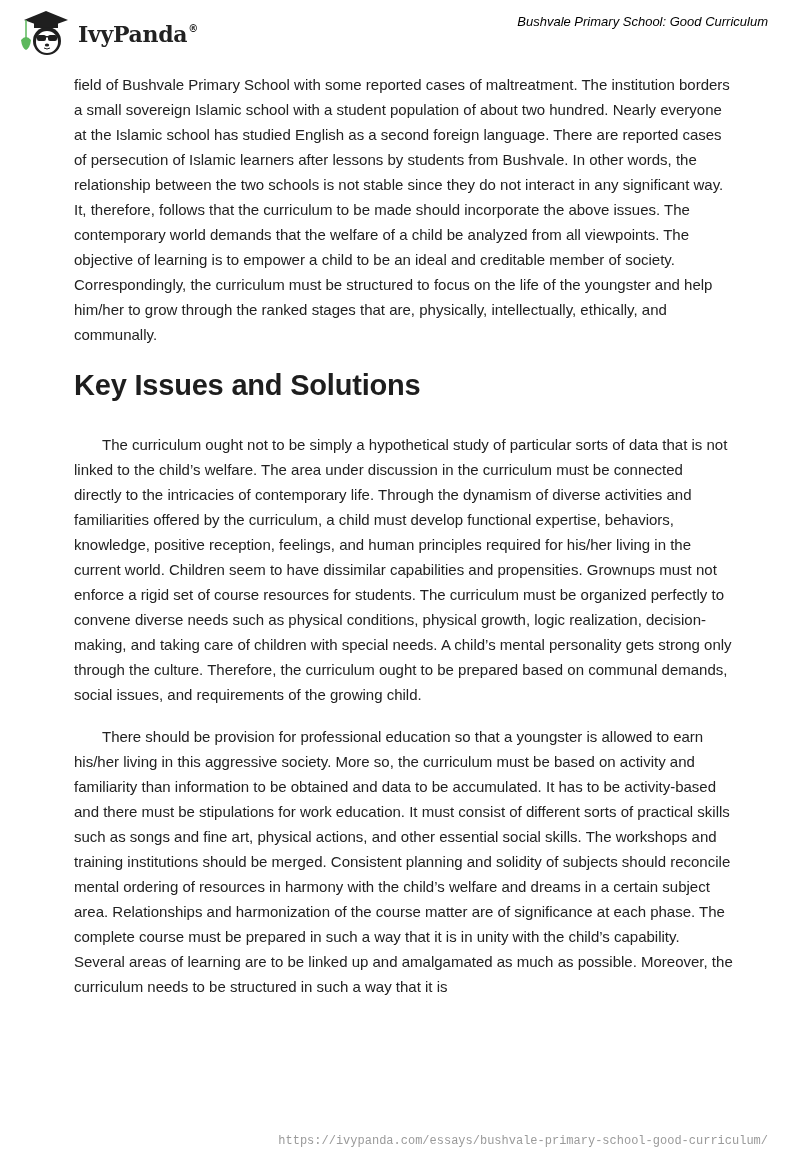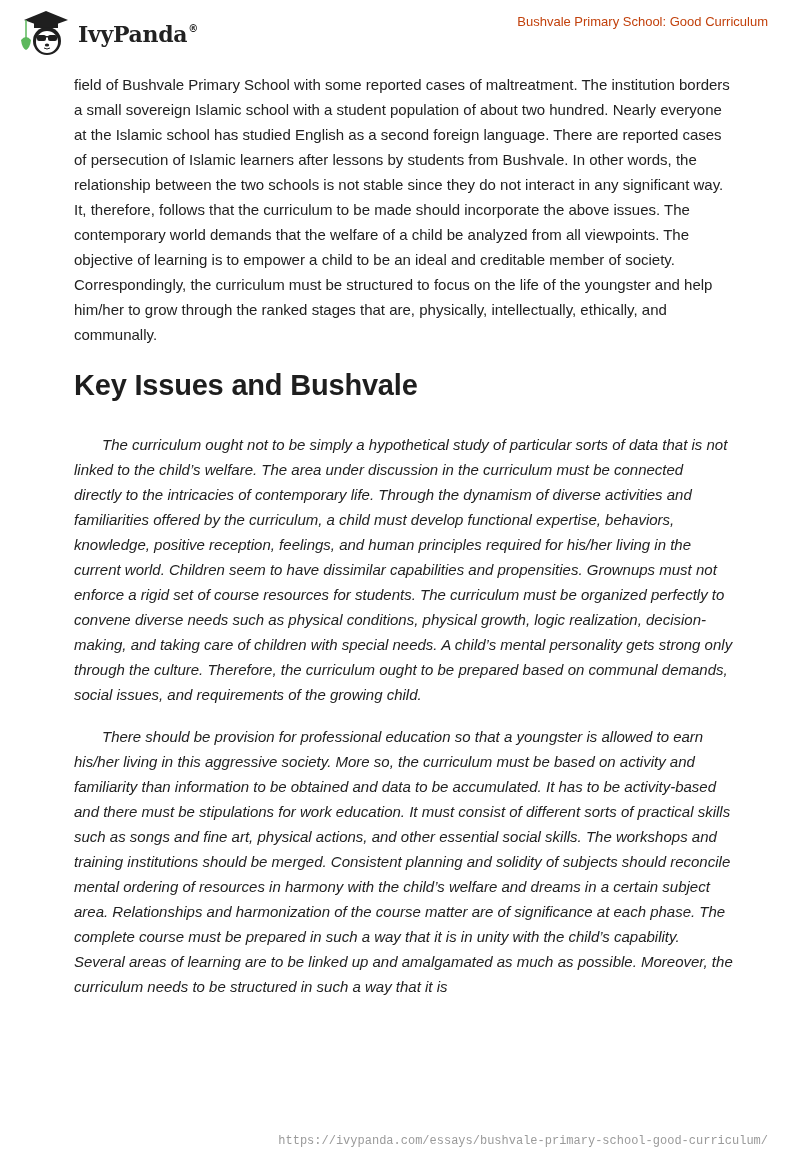--- a/index.html
+++ b/index.html
@@ -51,37 +51,37 @@
       position: relative;
       top: -2px;
       margin-left: 1px;
       font-family: "DejaVu Sans", sans-serif;
     }
     .doc-title {
       position: absolute;
       right: 32px;
       top: 14px;
       font-size: 13px;
-      color: #c2410c;
+      color: #000000;
+      font-style: italic;
     }
     .content {
       position: absolute;
       left: 74px;
       top: 72px;
       width: 660px;
     }
     .content p {
       margin: 0 0 17px 0;
       font-size: 15px;
       line-height: 25px;
       color: #222222;
     }
     .content p.indent {
       text-indent: 28px;
-      font-style: italic;
     }
     .content h2 {
       font-size: 29px;
       font-weight: bold;
       margin: 21px 0 30px 0;
       line-height: 34px;
       color: #1e1e1e;
       letter-spacing: -0.2px;
     }
     .footer-url {
@@ -117,18 +117,18 @@
       <ellipse cx="31" cy="37" rx="2.2" ry="1.5" fill="#1f1f1f"></ellipse>
       <path d="M28,40 Q31,42 34,40" stroke="#1f1f1f" stroke-width="1" fill="none"></path>
     </svg>
     <span class="logo-text"><span>IvyPanda</span><span class="logo-reg">®</span></span>
   </a>
   <div class="doc-title">Bushvale Primary School: Good Curriculum</div>
 </div>
 
 <main class="content">
   <p>field of Bushvale Primary School with some reported cases of maltreatment. The institution borders a small sovereign Islamic school with a student population of about two hundred. Nearly everyone at the Islamic school has studied English as a second foreign language. There are reported cases of persecution of Islamic learners after lessons by students from Bushvale. In other words, the relationship between the two schools is not stable since they do not interact in any significant way. It, therefore, follows that the curriculum to be made should incorporate the above issues. The contemporary world demands that the welfare of a child be analyzed from all viewpoints. The objective of learning is to empower a child to be an ideal and creditable member of society. Correspondingly, the curriculum must be structured to focus on the life of the youngster and help him/her to grow through the ranked stages that are, physically, intellectually, ethically, and communally.</p>
-  <h2>Key Issues and Bushvale</h2>
+  <h2>Key Issues and Solutions</h2>
   <p class="indent">The curriculum ought not to be simply a hypothetical study of particular sorts of data that is not linked to the child’s welfare. The area under discussion in the curriculum must be connected directly to the intricacies of contemporary life. Through the dynamism of diverse activities and familiarities offered by the curriculum, a child must develop functional expertise, behaviors, knowledge, positive reception, feelings, and human principles required for his/her living in the current world. Children seem to have dissimilar capabilities and propensities. Grownups must not enforce a rigid set of course resources for students. The curriculum must be organized perfectly to convene diverse needs such as physical conditions, physical growth, logic realization, decision-making, and taking care of children with special needs. A child’s mental personality gets strong only through the culture. Therefore, the curriculum ought to be prepared based on communal demands, social issues, and requirements of the growing child.</p>
   <p class="indent">There should be provision for professional education so that a youngster is allowed to earn his/her living in this aggressive society. More so, the curriculum must be based on activity and familiarity than information to be obtained and data to be accumulated. It has to be activity-based and there must be stipulations for work education. It must consist of different sorts of practical skills such as songs and fine art, physical actions, and other essential social skills. The workshops and training institutions should be merged. Consistent planning and solidity of subjects should reconcile mental ordering of resources in harmony with the child’s welfare and dreams in a certain subject area. Relationships and harmonization of the course matter are of significance at each phase. The complete course must be prepared in such a way that it is in unity with the child’s capability. Several areas of learning are to be linked up and amalgamated as much as possible. Moreover, the curriculum needs to be structured in such a way that it is</p>
 </main>
 
 <a class="footer-url">https://ivypanda.com/essays/bushvale-primary-school-good-curriculum/</a>
 
 </body></html>

